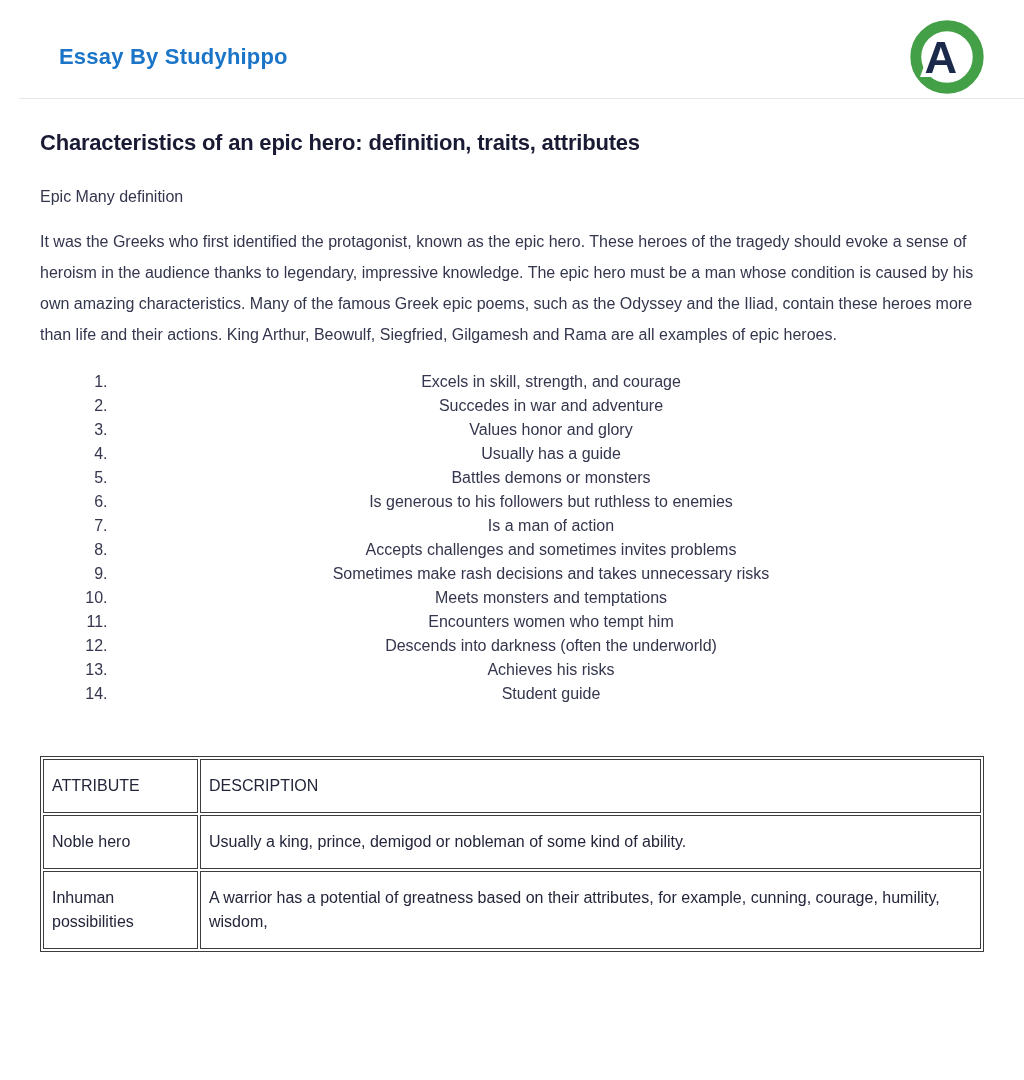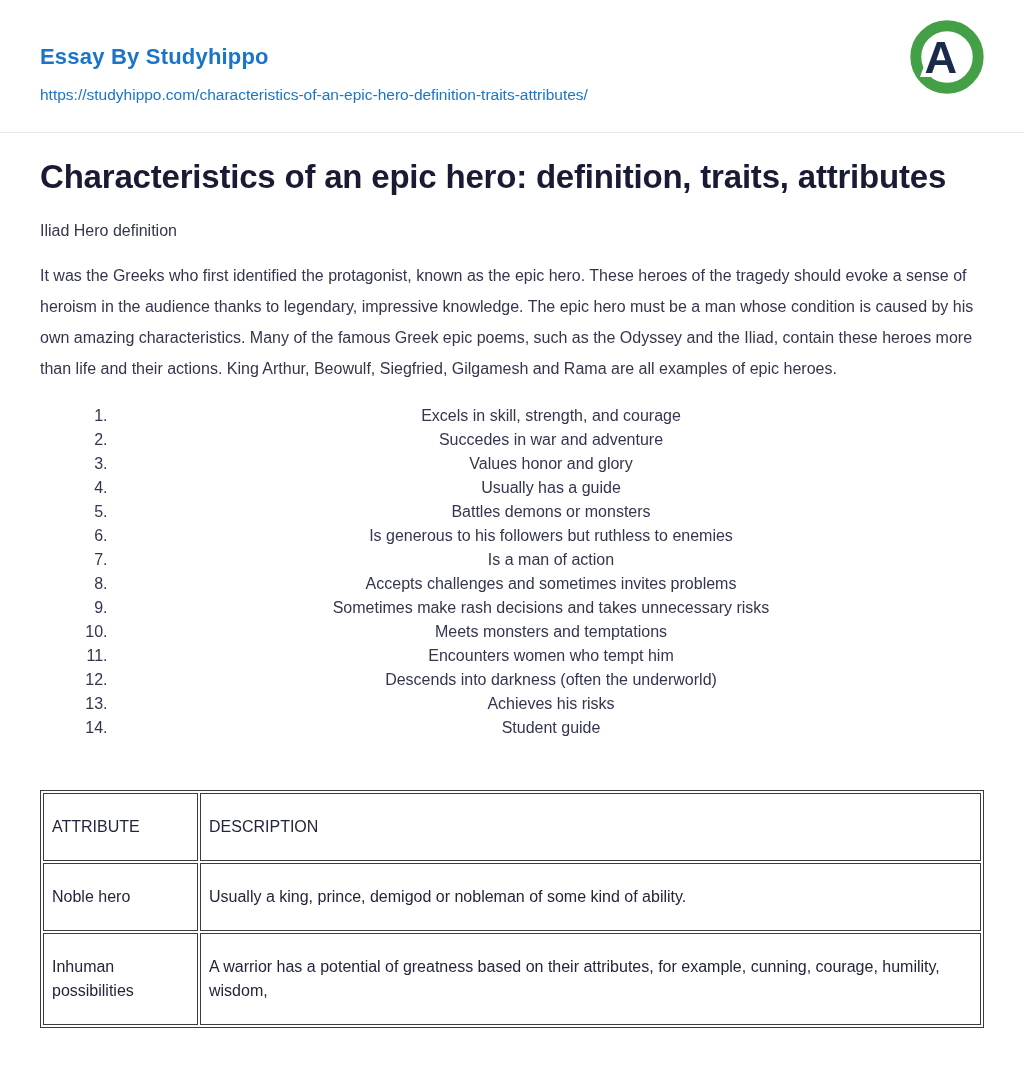--- a/index.html
+++ b/index.html
@@ -7,21 +7,21 @@
     margin: 0; padding: 0;
     width: 1024px; height: 1080px;
     background: #ffffff;
     font-family: "Liberation Sans", sans-serif;
     color: #33364d;
     overflow: hidden;
   }
   .page { width: 1024px; height: 1080px; position: relative; }
 
   
-  .site-header { position: relative; padding: 44px 40px 0 40px; }
+  .site-header { position: relative; padding: 44px 40px 0 59px; }
   .site-title {
     font-size: 22px; font-weight: 700; letter-spacing: 0.2px;
     color: #1a75c8; margin: 0; cursor: pointer;
   }
   .site-url {
     margin-top: 16px; font-size: 15.5px; font-weight: 500;
     color: #1a75c8; text-decoration: none; display: inline-block;
     cursor: pointer;
   }
   .header-divider {
@@ -31,21 +31,21 @@
   }
   .logo {
     position: absolute; top: 18px; right: 38px;
     width: 78px; height: 78px; cursor: pointer;
   }
 
   
   .article { padding: 0 40px; }
   .article-title {
     margin: 26px 0 0 0;
-    font-size: 33px; line-height: 35px; font-weight: 800;
+    font-size: 22px; line-height: 35px; font-weight: 800;
     letter-spacing: -0.2px; color: #191a33;
   }
   .article-subtitle {
     margin-top: 28px; font-size: 16px; color: #33364d;
   }
   .article-intro {
     margin-top: 20px; font-size: 16px; line-height: 31px; color: #33364d;
   }
   ol.hero-list {
     margin: 20px 0 0 0; padding: 0 0 0 72px;
@@ -58,54 +58,53 @@
 
   
   table.attr-table {
     margin-top: 50px; width: 944px;
     border-collapse: separate; border-spacing: 2px;
     border: 1px solid #3c3c3c;
     font-size: 16px; color: #23263a;
   }
   table.attr-table th, table.attr-table td {
     border: 1px solid #3c3c3c;
-    padding: 21px 8px;
+    padding: 14px 8px;
     vertical-align: top;
     text-align: left;
     font-weight: 400;
     height: 42px;
     line-height: 24px;
   }
   table.attr-table col.c-attr { width: 155px; }
   table.attr-table tr.tall td { height: 68px; }
 </style>
 </head>
 <body>
 
 <div class="page">
 
   <header class="site-header">
     <div class="site-title">Essay By Studyhippo</div>
-    <a class="site-url">https://studyhippo.com/characteristics-of-an-epic-hero-definition-traits-attributes/</a>
 
     <div class="logo">
       <svg viewBox="0 0 100 100" width="78" height="78" aria-hidden="true">
         <circle cx="50" cy="50" r="40" fill="none" stroke="#43a047" stroke-width="14"></circle>
         <text x="42" y="70" font-family="Liberation Sans, sans-serif" font-size="58" font-weight="bold" fill="#1b2a4a" stroke="#ffffff" stroke-width="10" paint-order="stroke" text-anchor="middle">A</text>
       </svg>
     </div>
 
     <hr class="header-divider">
   </header>
 
   <main class="article">
 
     <h1 class="article-title">Characteristics of an epic hero: definition, traits, attributes</h1>
 
-    <div class="article-subtitle">Iliad Hero definition</div>
+    <div class="article-subtitle">Epic Many definition</div>
 
     <p class="article-intro">It was the Greeks who first identified the protagonist, known as the epic hero. These heroes of the tragedy should evoke a sense of heroism in the audience thanks to legendary, impressive knowledge. The epic hero must be a man whose condition is caused by his own amazing characteristics. Many of the famous Greek epic poems, such as the Odyssey and the Iliad, contain these heroes more than life and their actions. King Arthur, Beowulf, Siegfried, Gilgamesh and Rama are all examples of epic heroes.</p>
 
     <ol class="hero-list">
       <li>Excels in skill, strength, and courage</li>
       <li>Succedes in war and adventure</li>
       <li>Values honor and glory</li>
       <li>Usually has a guide</li>
       <li>Battles demons or monsters</li>
       <li>Is generous to his followers but ruthless to enemies</li>

